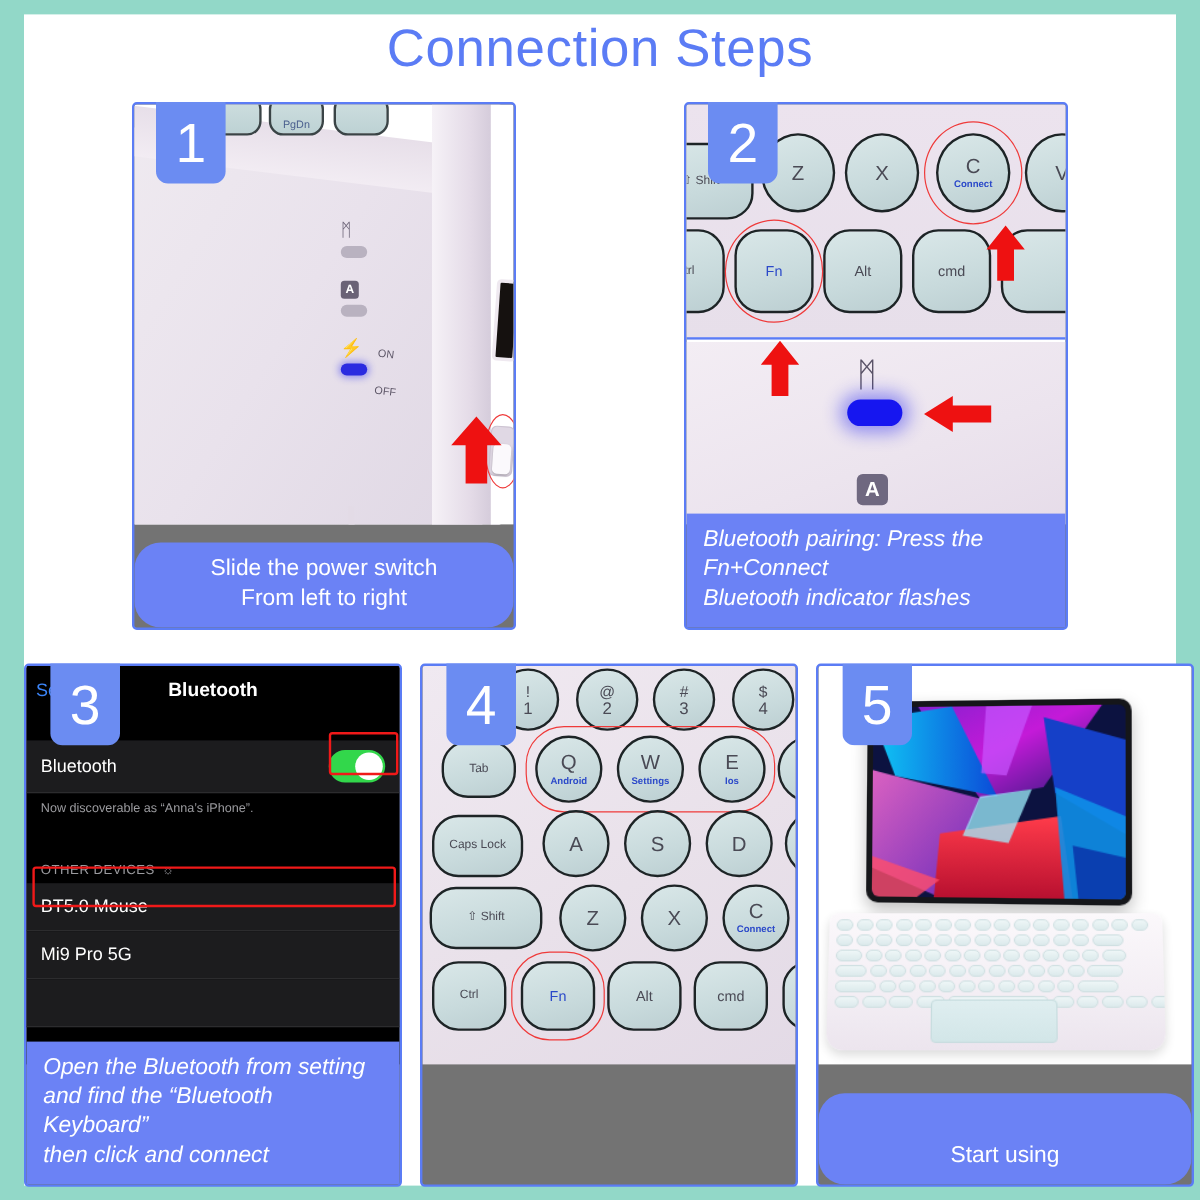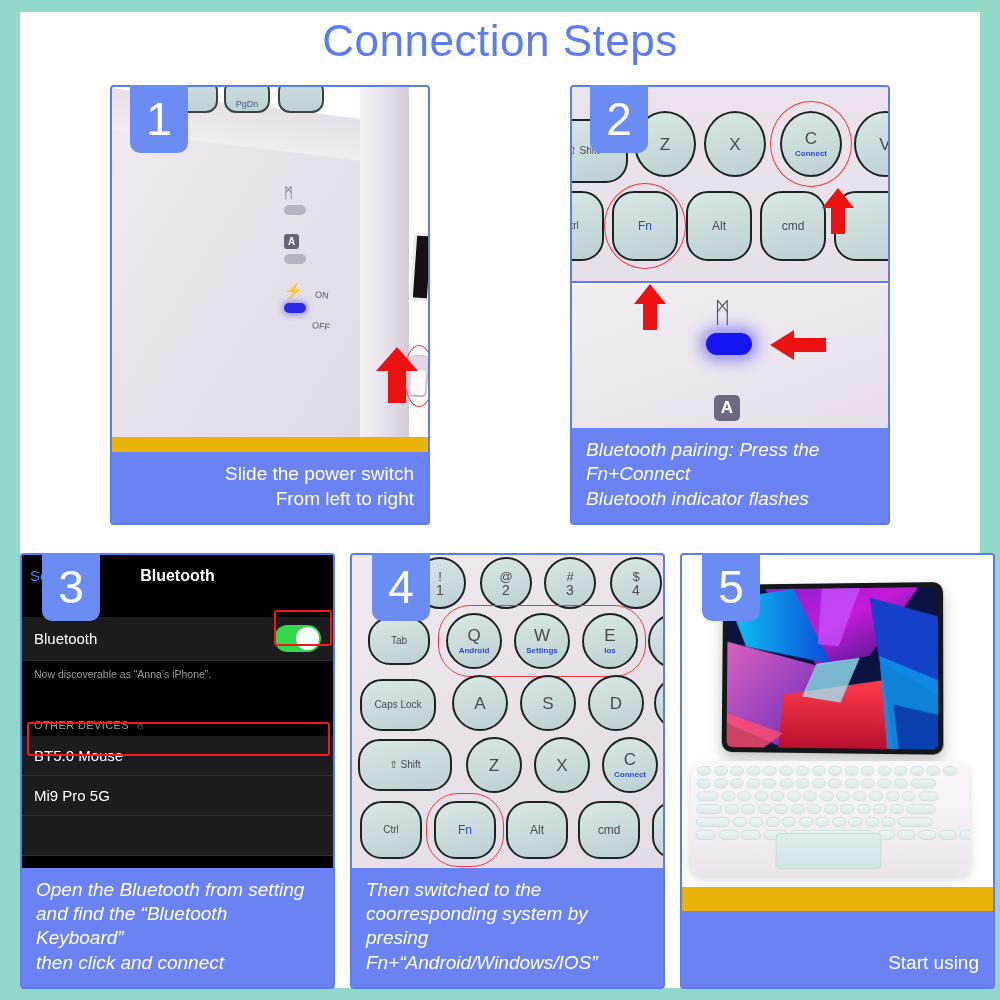--- a/index.html
+++ b/index.html
@@ -24,21 +24,21 @@
     font-size: 44px;
     color: #5b7cf5;
     letter-spacing: 0.5px;
     font-weight: 400;
   }
   
   .panel {
     position: absolute;
     border: 2px solid #5b7cf5;
     border-radius: 4px;
-    background: #eab308;
+    background: #737373;
     overflow: hidden;
   }
   .p1 { left: 90px;  top: 73px;  width: 320px; height: 440px; }
   .p2 { left: 550px; top: 73px;  width: 320px; height: 440px; }
   .p3 { left: 0px;   top: 541px; width: 315px; height: 436px; }
   .p4 { left: 330px; top: 541px; width: 315px; height: 436px; }
   .p5 { left: 660px; top: 541px; width: 315px; height: 436px; }
 
   .badge {
     position: absolute;
@@ -61,21 +61,21 @@
 
   .caption {
     position: absolute;
     left: 0; bottom: 0; width: 100%;
     background: #6b82f5;
     color: #ffffff;
     font-size: 19px;
     line-height: 1.28;
     padding: 10px 14px 12px 14px;
   }
-  .caption.center { text-align: right; }
+  .caption.center { text-align: center; border-radius: 22px; }
   .caption.left   { text-align: left; font-style: italic; }
 
   
   .p1-scene { position: absolute; inset: 0; bottom: 86px; background: #fff; overflow: hidden; }
   .kb-body {
     position: absolute;
     left: -10px; top: 18px; width: 300px; height: 345px;
     background: linear-gradient(120deg,#efeaf0 0%,#e9e2ec 45%,#ded6e3 100%);
     border-radius: 10px 6px 0 30px;
     transform: skewY(7deg);
@@ -537,23 +537,20 @@
       </div>
       <div class="key round-rect small" style="left:154px; top:246px; width:62px; height:58px;">
         <span class="main">Alt</span>
       </div>
       <div class="key round-rect small" style="left:226px; top:246px; width:62px; height:58px;">
         <span class="main">cmd</span>
       </div>
       <div class="key round-rect" style="left:300px; top:246px; width:80px; height:58px;"></div>
       <div class="red-rrect" style="left:74px; top:238px; width:78px; height:74px;"></div>
     </div>
-    <div class="caption left" style="white-space:pre-line;">Then switched to the
-coorresponding system by presing
-Fn+“Android/Windows/IOS”</div>
   </div>
   <div class="badge b4">4</div>
 
   <div class="panel p5">
     <div class="p5-scene">
       <div class="tablet">
         <div class="tablet-screen">
           <svg width="100%" height="100%" viewBox="0 0 220 165" preserveAspectRatio="none">
             <defs>
               <linearGradient id="g1" x1="0" y1="0" x2="1" y2="1">

